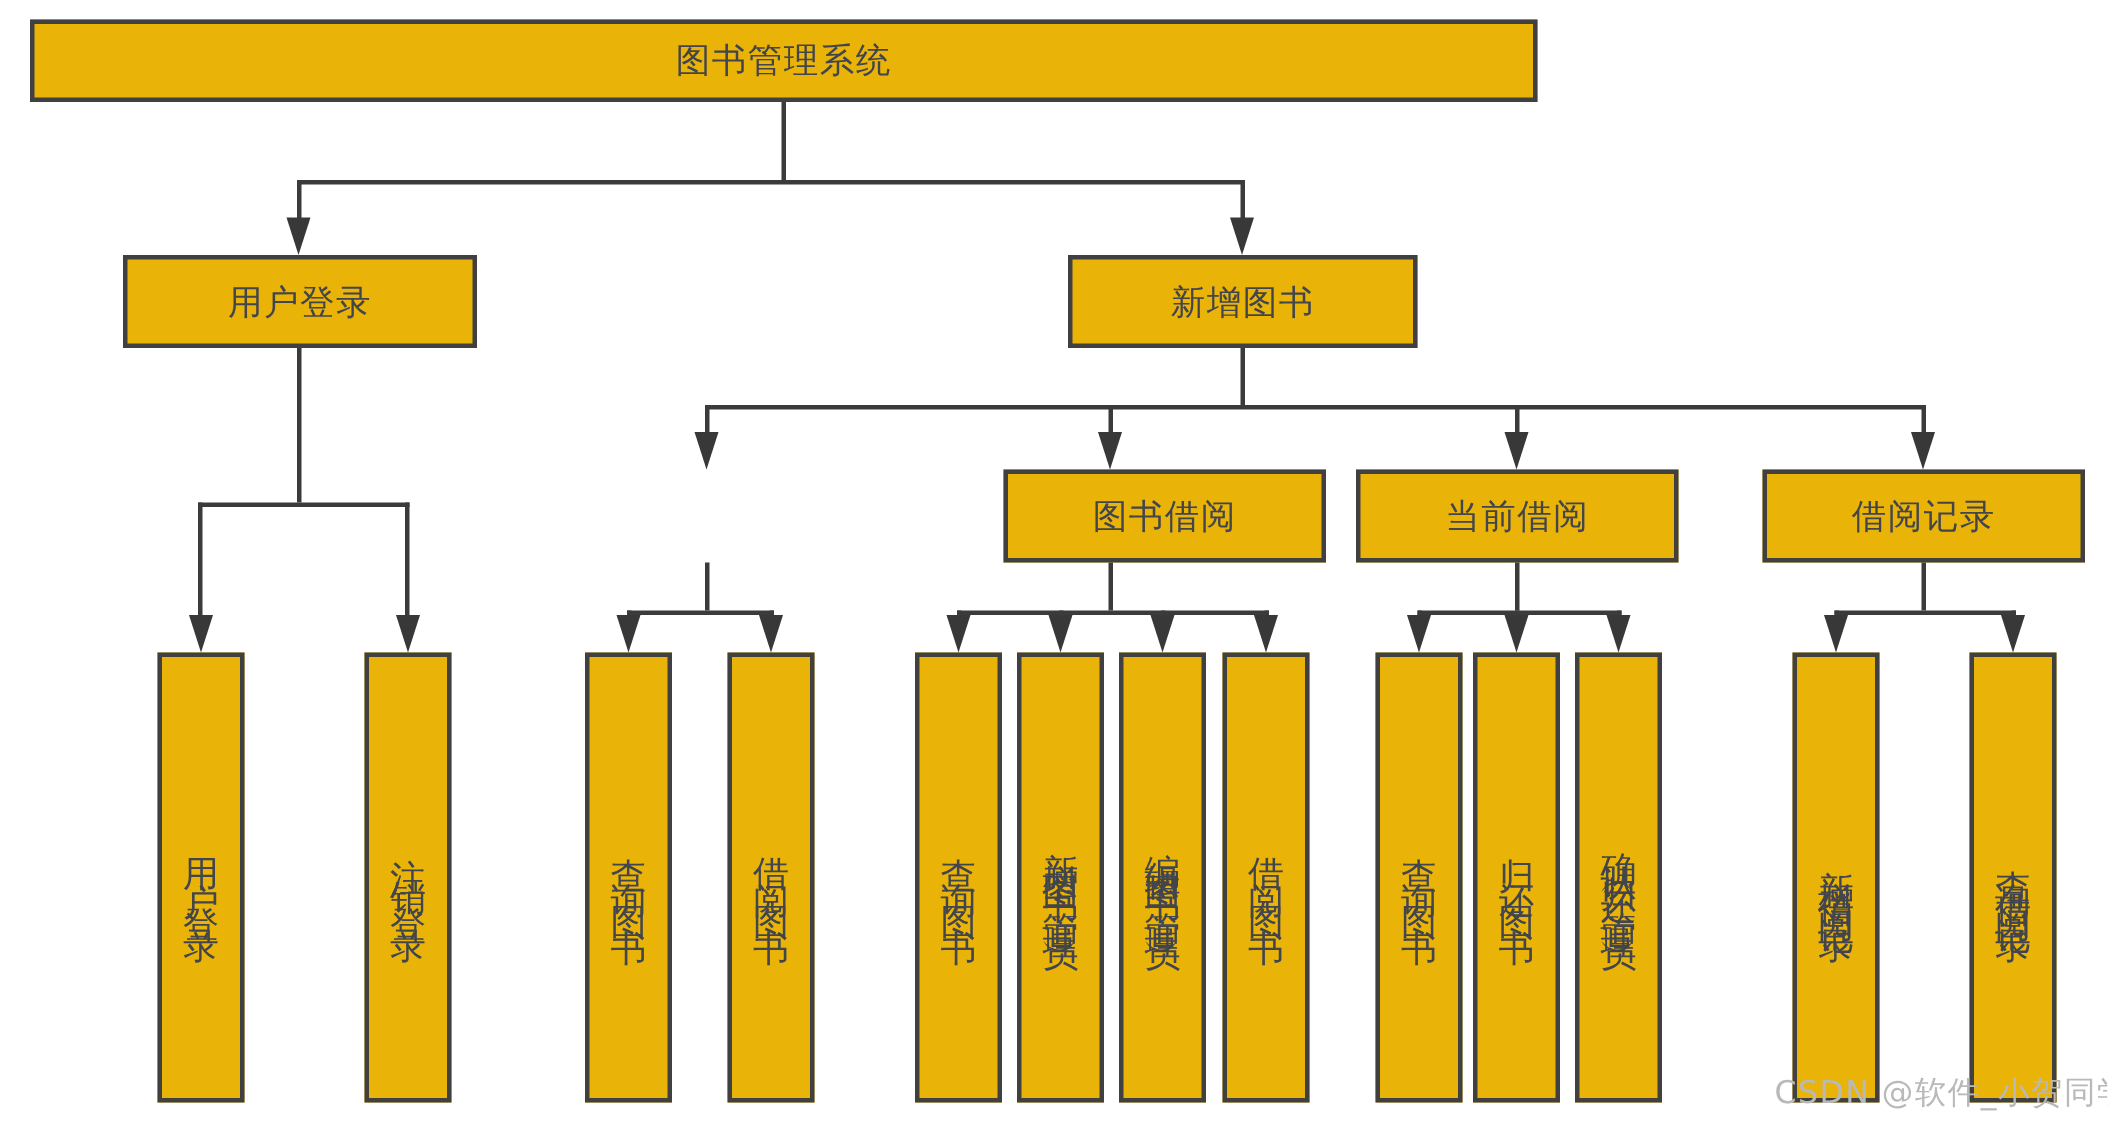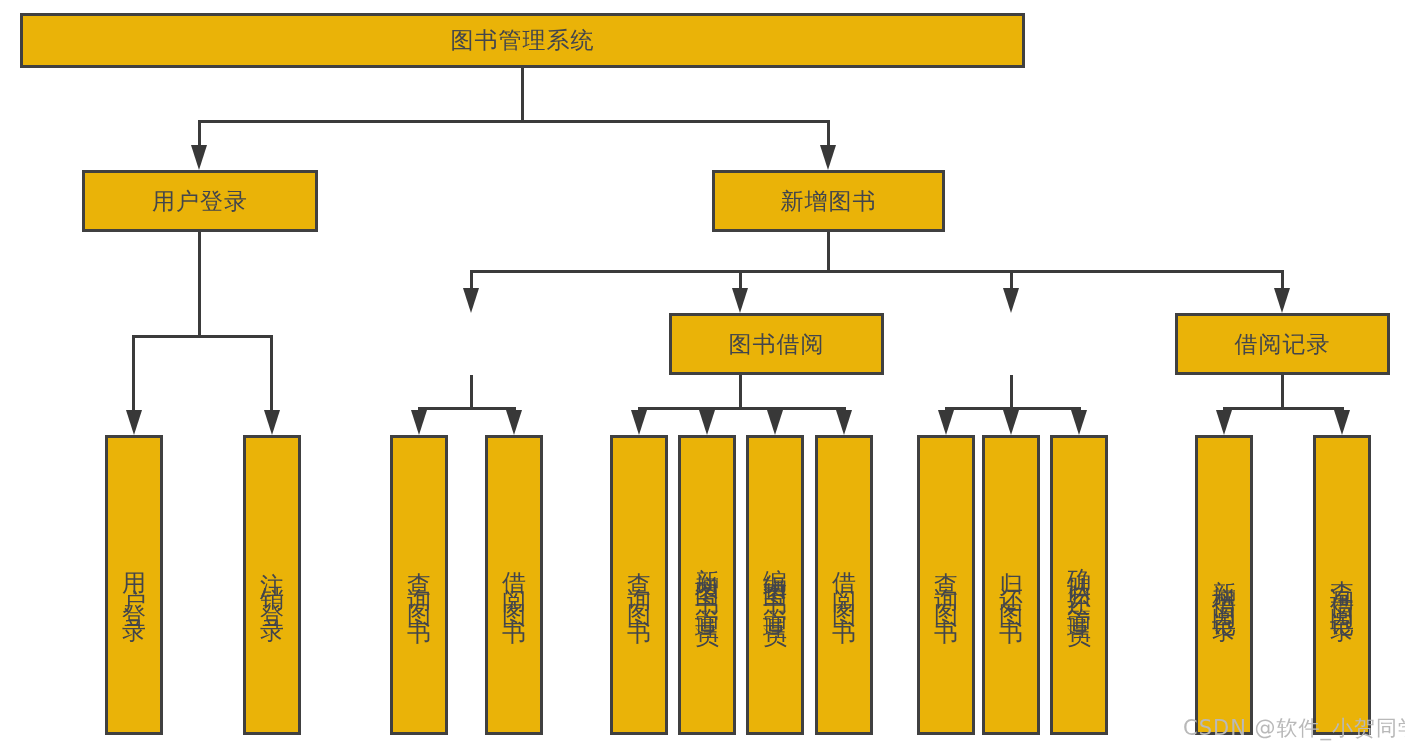--- a/index.html
+++ b/index.html
@@ -118,20 +118,23 @@
   <div class="box hbox" id="b-user-login">
     <span>用户登录</span>
   </div>
   <div class="box hbox" id="b-book-mgmt">
     <span>新增图书</span>
   </div>
 
   <div class="box hbox" id="b-book-borrow">
     <span>图书借阅</span>
   </div>
+  <div class="box hbox" id="b-current-borrow">
+    <span>当前借阅</span>
+  </div>
   <div class="box hbox" id="b-borrow-record">
     <span>借阅记录</span>
   </div>
 
   <div class="box leaf leaf-short" id="b-leaf-login">
     <span class="vtext">用户登录</span>
   </div>
   <div class="box leaf leaf-short" id="b-leaf-logout">
     <span class="vtext">注销登录</span>
   </div>

